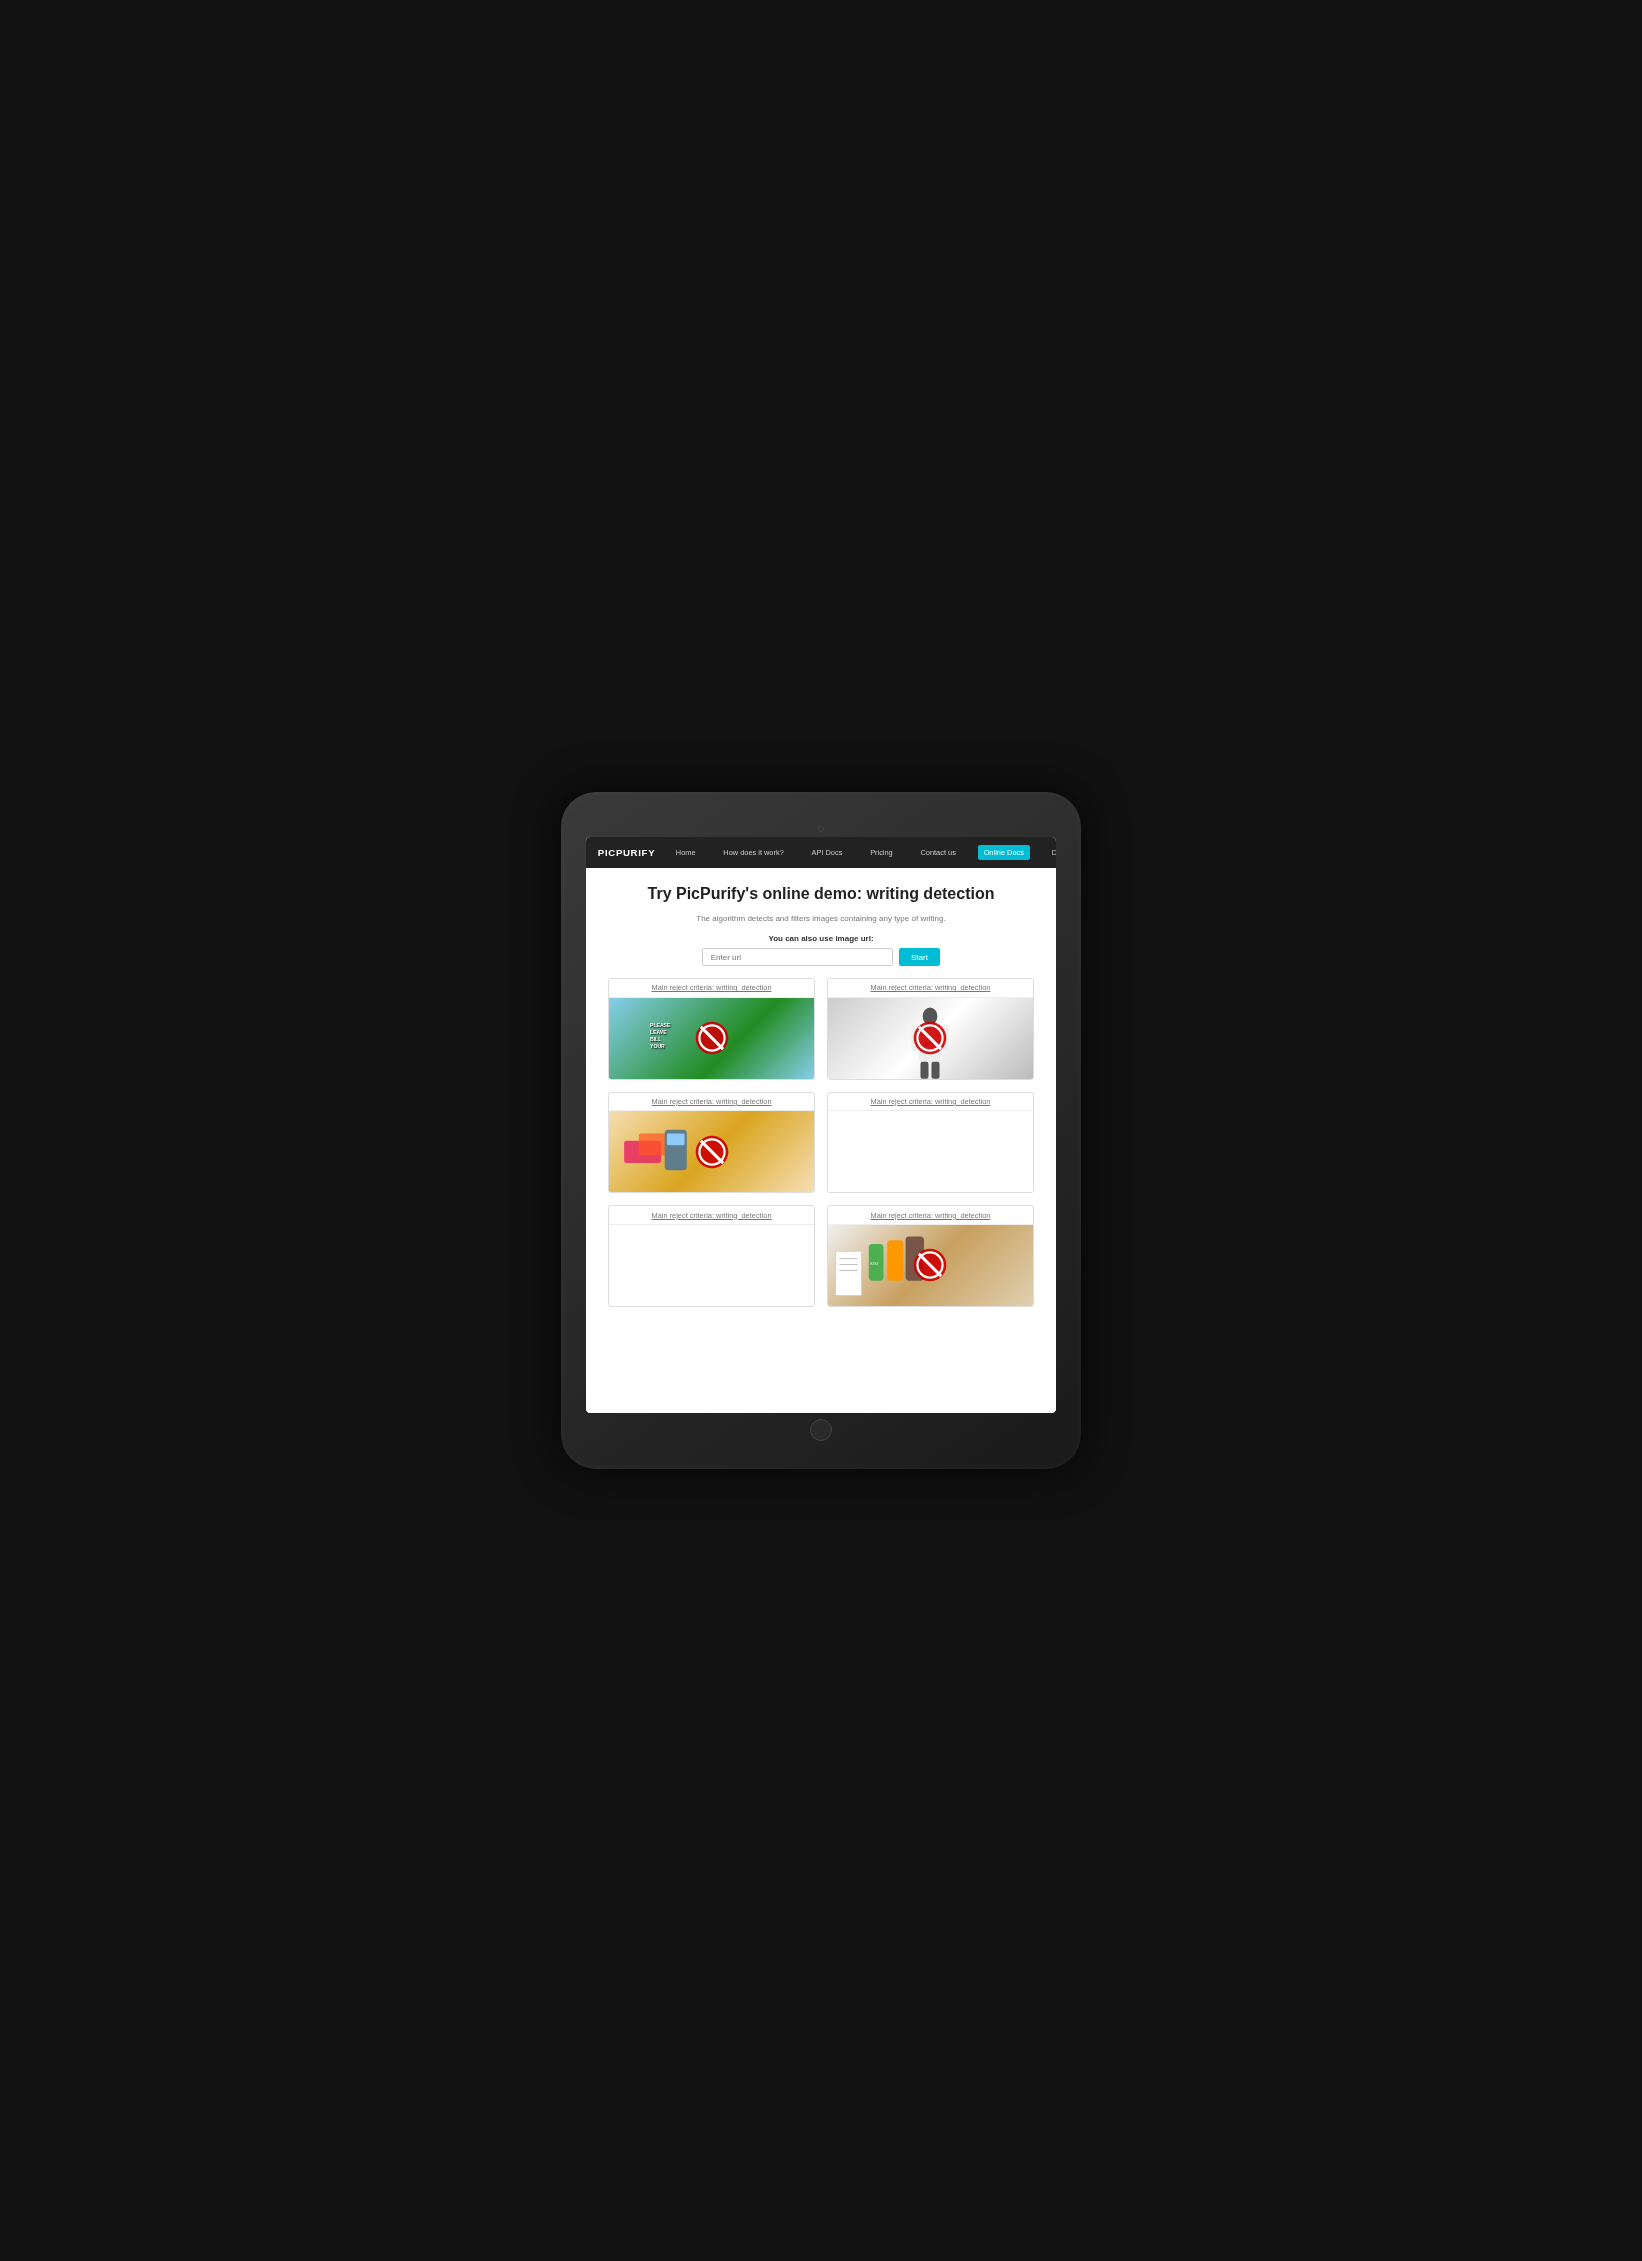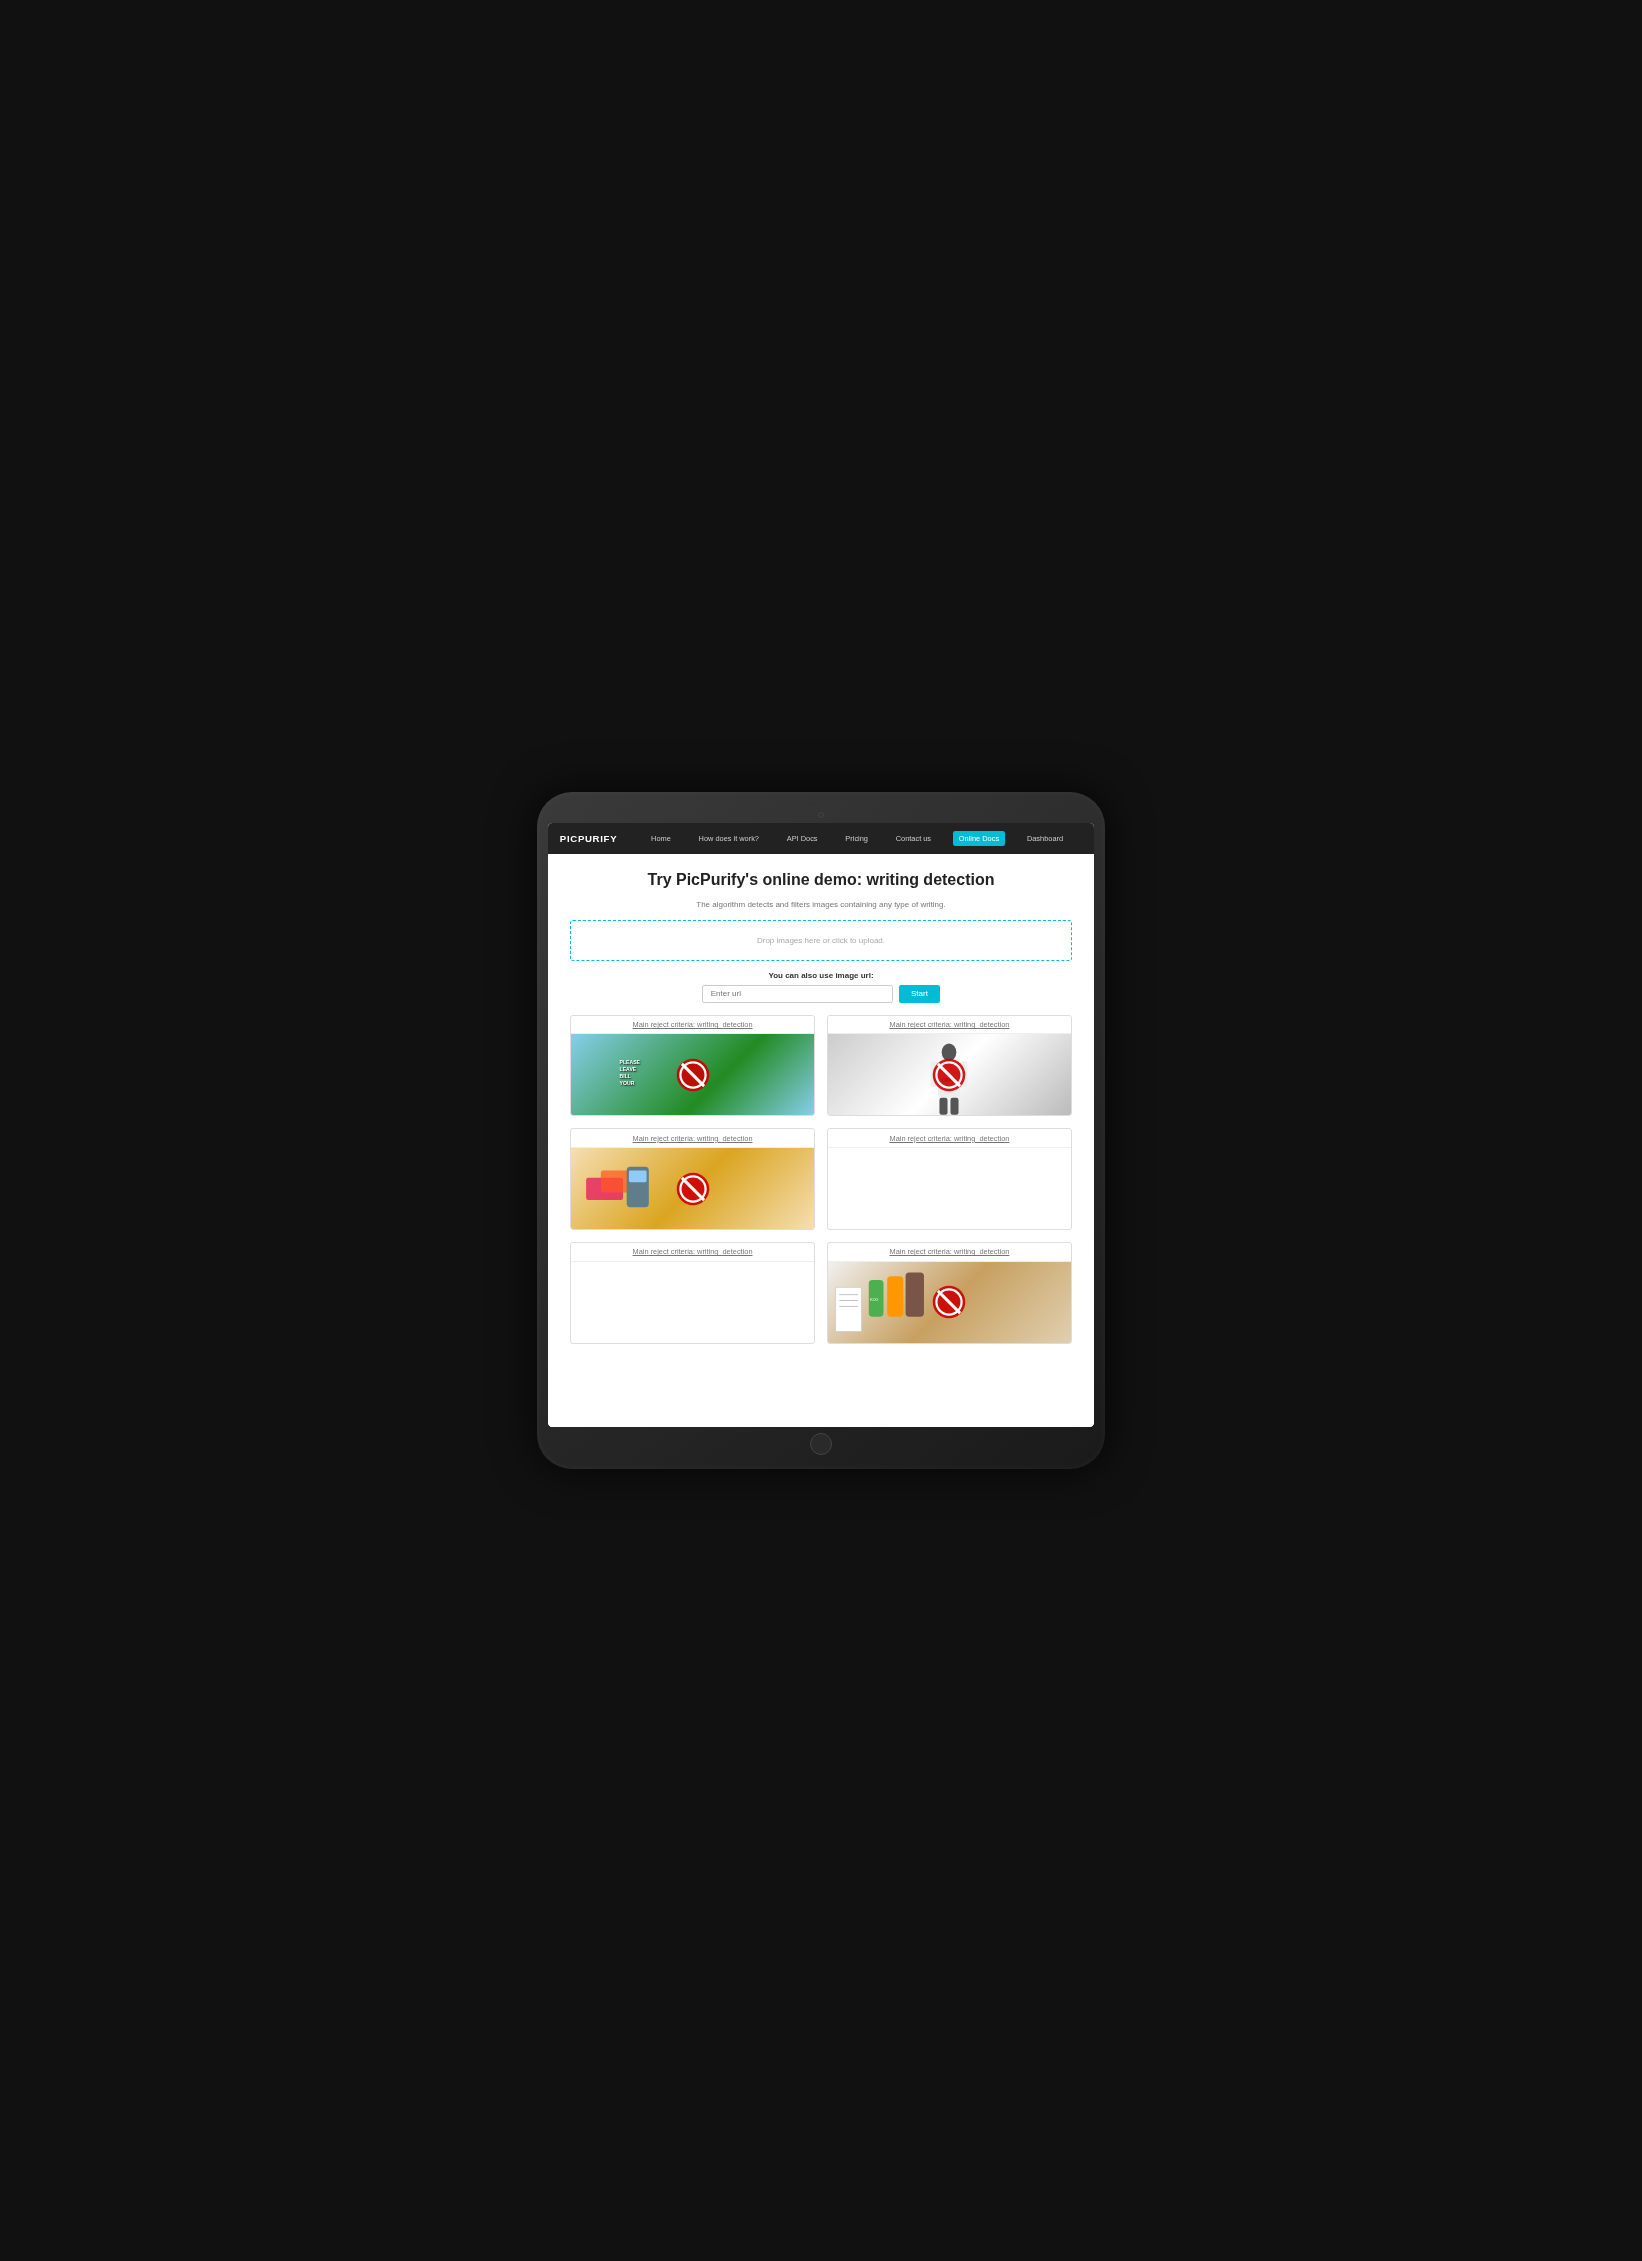--- a/index.html
+++ b/index.html
@@ -7,25 +7,25 @@
     body {
       background: #111;
       display: flex;
       justify-content: center;
       align-items: center;
       min-height: 100vh;
       font-family: Arial, sans-serif;
     }
 
     .tablet-outer {
-      width: 568px;
+      width: 520px;
       height: 677px;
       background: linear-gradient(145deg, #3a3a3a, #1a1a1a);
       border-radius: 35px;
-      padding: 11px;
+      padding: 25px;
       box-shadow: 0 0 44px rgba(0,0,0,0.8), inset 0 0 7.4px rgba(255,255,255,0.05);
       position: relative;
       display: flex;
       flex-direction: column;
       align-items: center;
     }
 
     .tablet-camera {
       width: 5.9px;
       height: 5.9px;
@@ -278,23 +278,20 @@
         <span class="nav-item">Contact us</span>
         <span class="nav-item active">Online Docs</span>
         <span class="nav-item">Dashboard</span>
       </div>
     </nav>
 
     <div class="content">
       <h1 class="page-title">Try PicPurify's online demo: writing detection</h1>
       <p class="page-subtitle">The algorithm detects and filters images containing any type of writing.</p>
 
-      <div class="upload-zone">
-        <span>Drop images here or click to upload.</span>
-      </div>
 
       <div style="margin-bottom:11.8px;">
         <span class="url-label">You can also use image url:</span>
         <div class="url-input-wrap">
           <input class="url-input" type="text" placeholder="Enter url" style="">
           <button class="start-btn">Start</button>
         </div>
       </div>
 
       <div class="image-grid">

